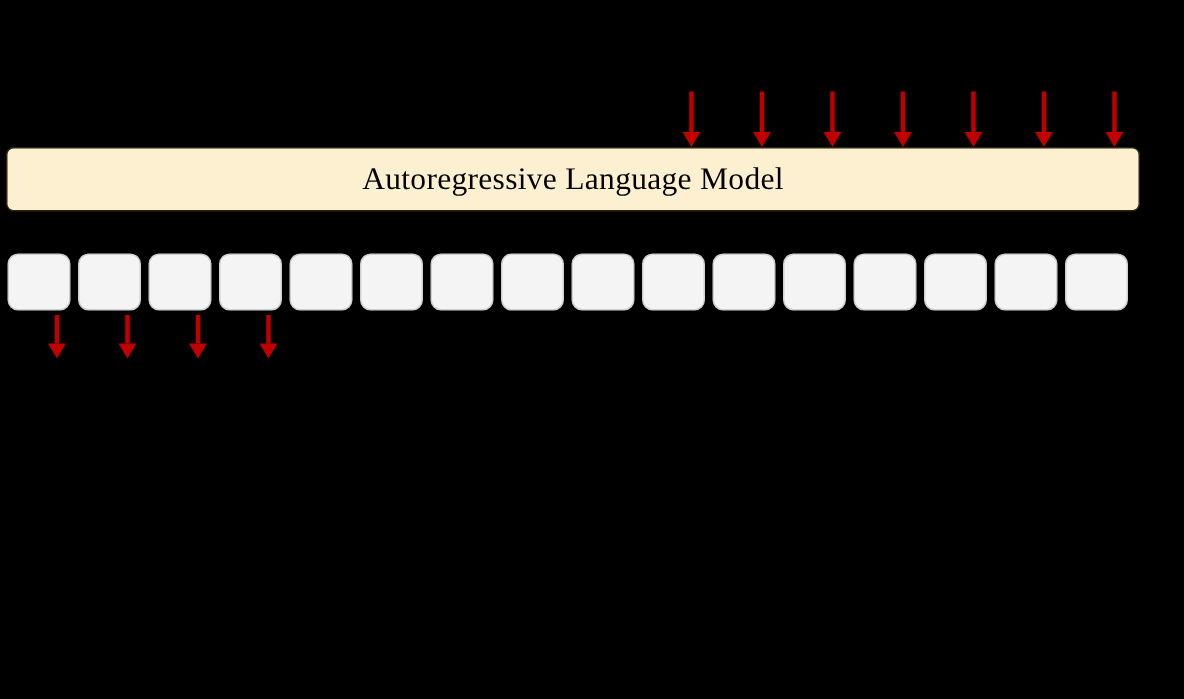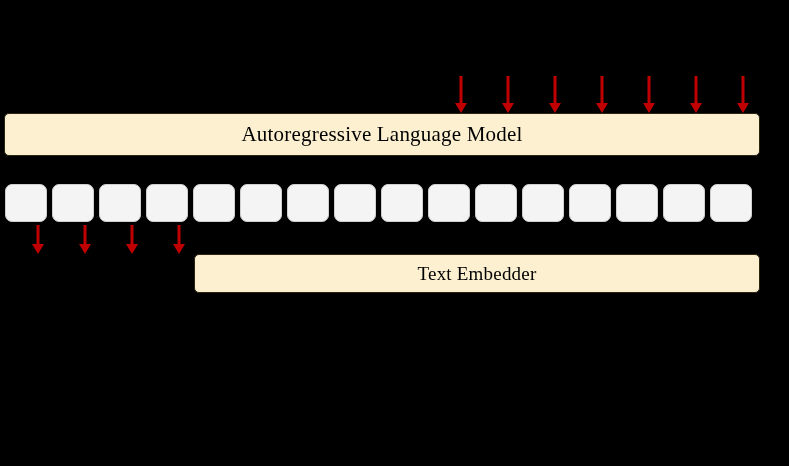--- a/index.html
+++ b/index.html
@@ -11,21 +11,21 @@
     width: 789px;
     height: 466px;
     position: relative;
     overflow: hidden;
     font-family: "Liberation Serif", "DejaVu Serif", serif;
   }
 
   #diagram-canvas {
     position: absolute;
     left: 0;
-    top: 16px;
+    top: 1px;
     width: 789px;
     height: 350px;
     background: #000000;
   }
 
   
   .module-box {
     position: absolute;
     box-sizing: border-box;
     border: 1px solid #2a2410;
@@ -207,17 +207,14 @@
         <div class="shaft" style="background: rgb(192, 0, 0);"></div>
         <div class="head" style="border-top-color: rgb(192, 0, 0);"></div>
       </div>
       <div class="arrow-down arrow-to-encoder" style="left: 172px;">
         <div class="shaft" style="background: rgb(192, 0, 0);"></div>
         <div class="head" style="border-top-color: rgb(192, 0, 0);"></div>
       </div>
     </div>
 
 
-  <div class="module-box" id="text-embedder-box">
-    <span class="module-label">Text Embedder</span>
-  </div>
 
 </div>
 
 </body></html>

